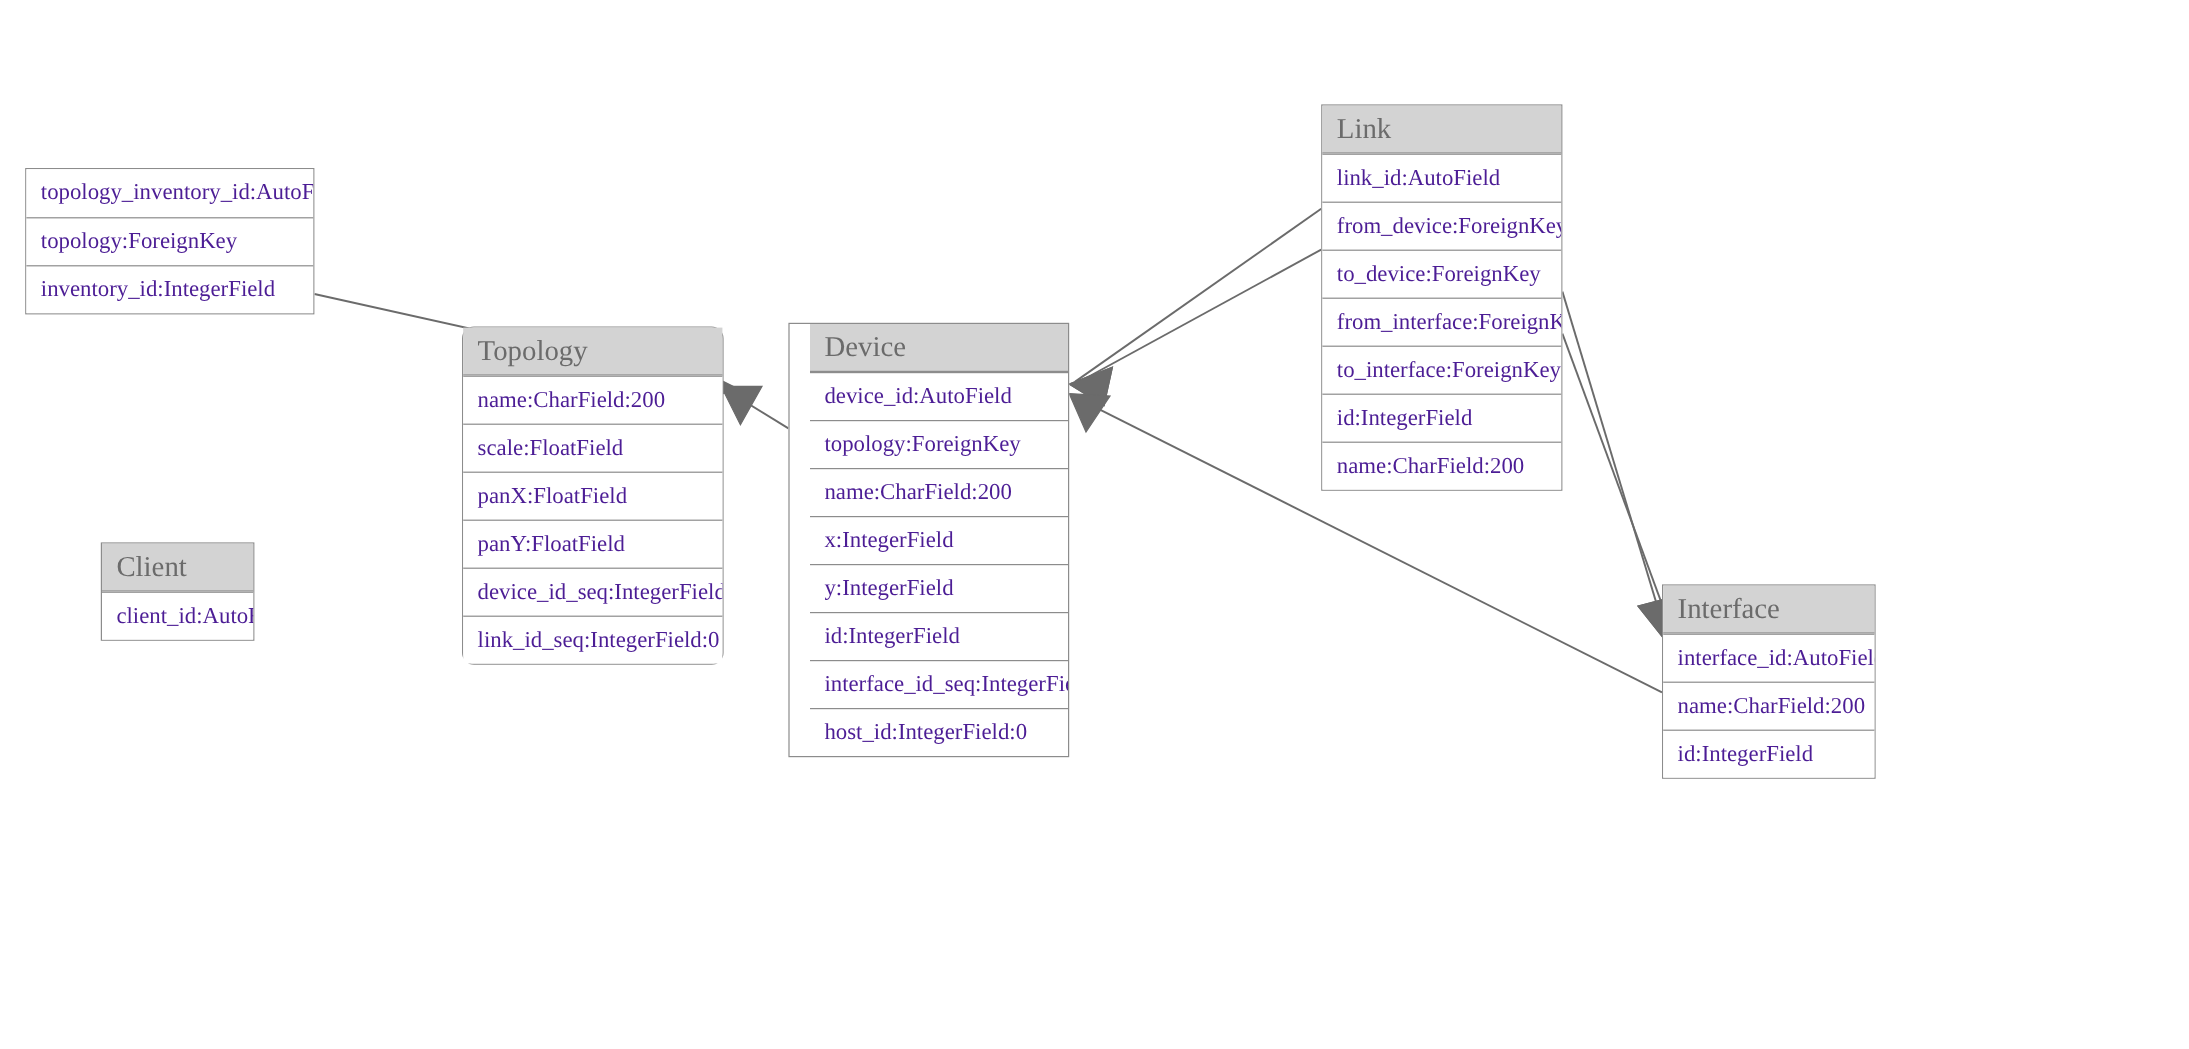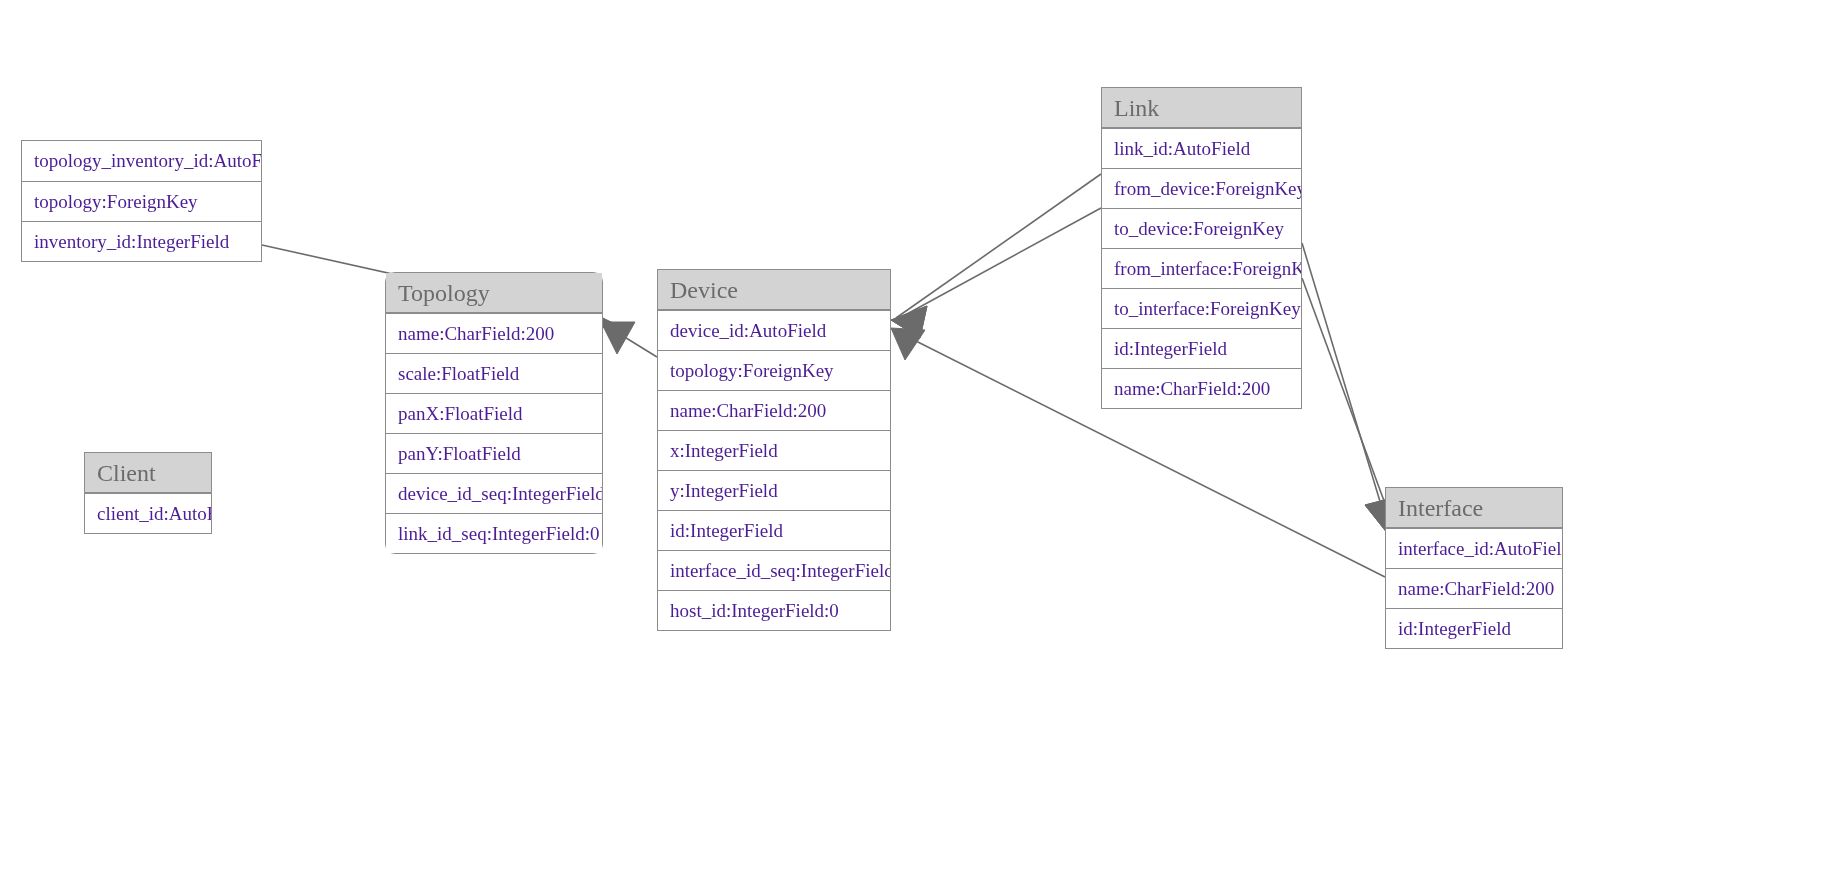--- a/index.html
+++ b/index.html
@@ -106,21 +106,21 @@
       </div>
       <div class="entity" style="left: 385px; top: 272px; width: 218px; border-radius: 10px;">
         <div class="entity-header">Topology</div>
         <div class="entity-field">name:CharField:200</div>
         <div class="entity-field">scale:FloatField</div>
         <div class="entity-field">panX:FloatField</div>
         <div class="entity-field">panY:FloatField</div>
         <div class="entity-field">device_id_seq:IntegerField:0</div>
         <div class="entity-field">link_id_seq:IntegerField:0</div>
       </div>
-      <div class="entity" style="left: 657px; top: 269px; width: 234px;">
+      <div class="entity" style="left: 657px; top: 269px; width: 234px; padding-left: 17px;">
         <div class="entity-header">Device</div>
         <div class="entity-field">device_id:AutoField</div>
         <div class="entity-field">topology:ForeignKey</div>
         <div class="entity-field">name:CharField:200</div>
         <div class="entity-field">x:IntegerField</div>
         <div class="entity-field">y:IntegerField</div>
         <div class="entity-field">id:IntegerField</div>
         <div class="entity-field">interface_id_seq:IntegerField:0</div>
         <div class="entity-field">host_id:IntegerField:0</div>
       </div>

